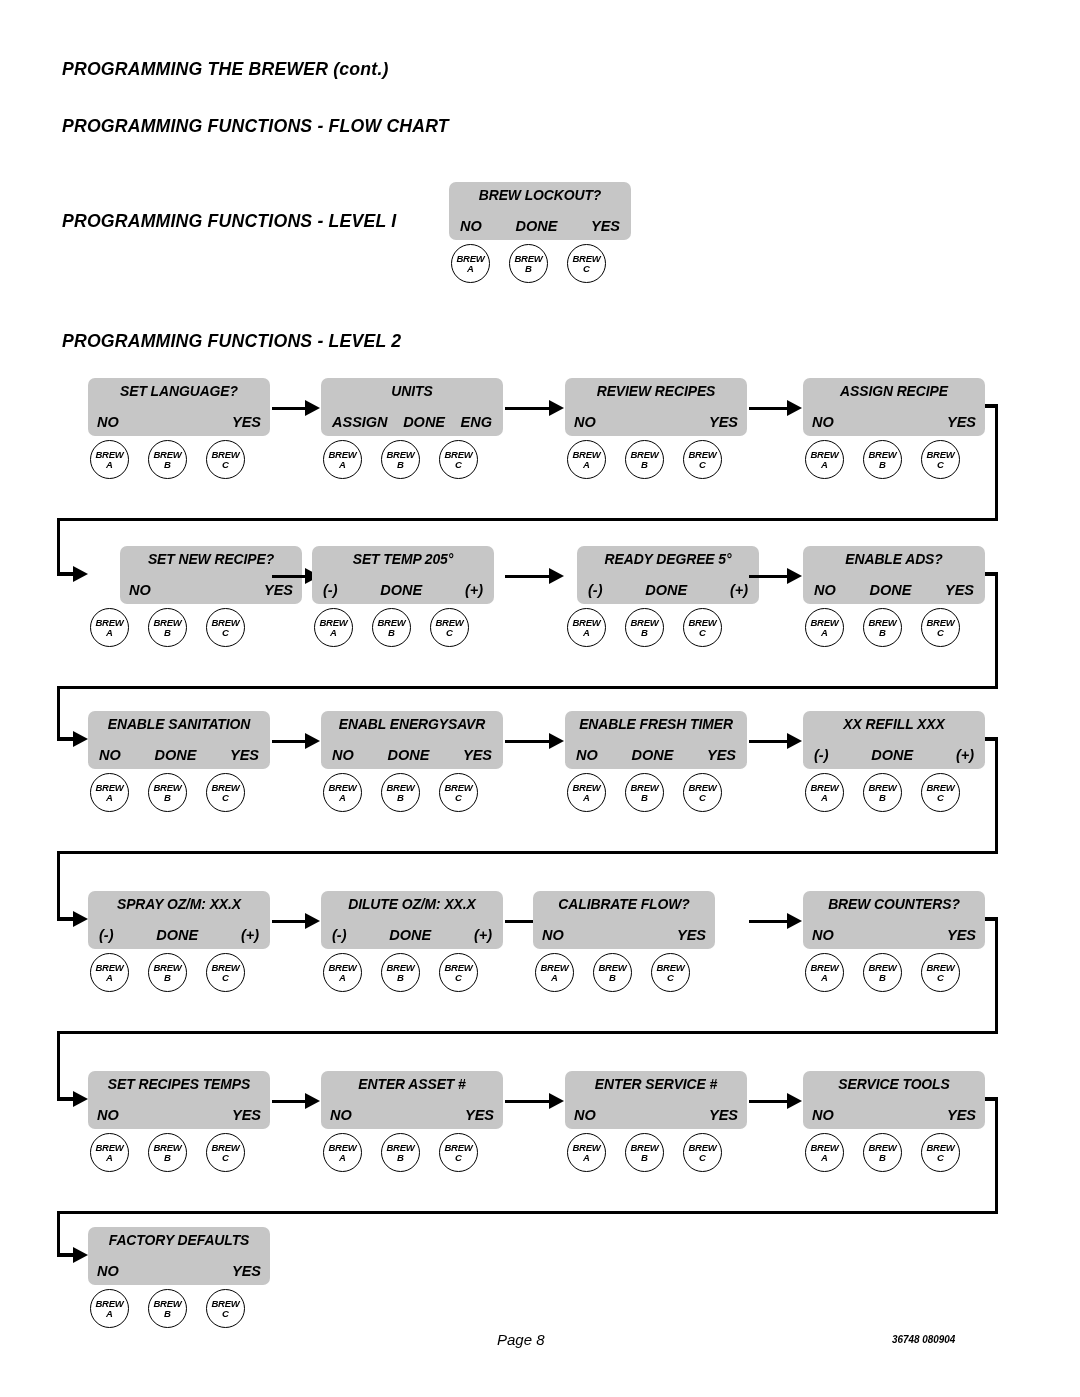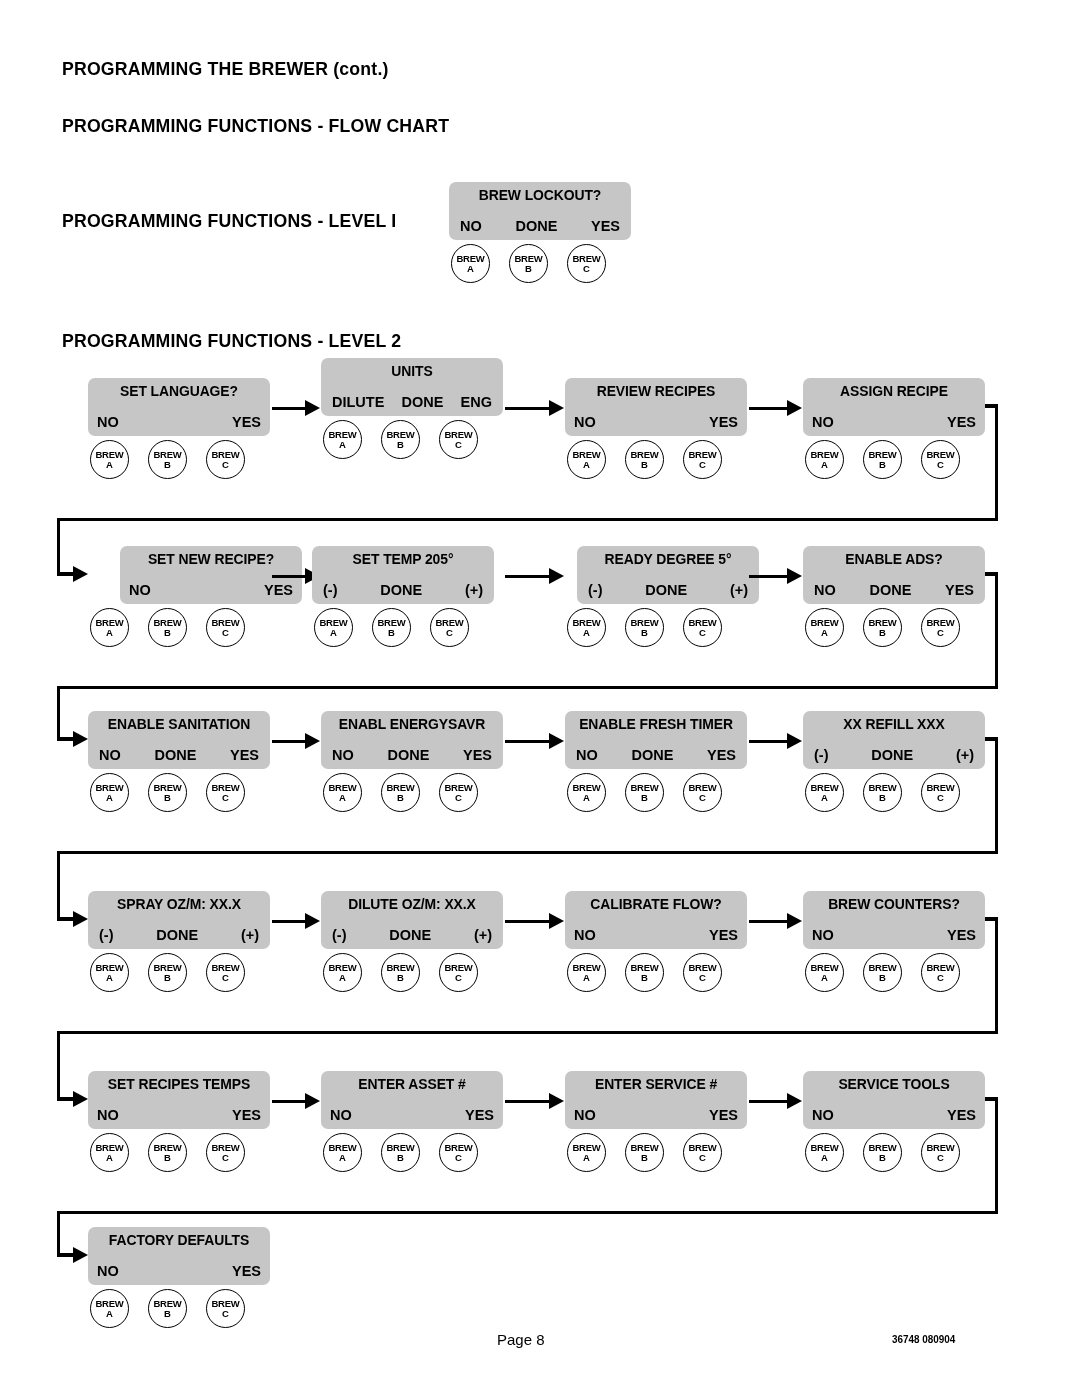--- a/index.html
+++ b/index.html
@@ -4,21 +4,21 @@
 <style>
   html,body{margin:0;padding:0;}
   body{
     width:1080px;height:1397px;
     background:#ffffff;
     font-family:"Liberation Sans", sans-serif;
     color:#000;
     position:relative;
     overflow:hidden;
   }
-  .page{position:relative;width:1080px;height:1397px;}
+  .page{position:relative;width:1080px;height:1397px;font-style:italic;}
 
   
   .heading{
     position:absolute;
     font-weight:bold;
     font-size:19px;
     letter-spacing:0.2px;
     white-space:nowrap;
     transform:scaleX(0.93);
     transform-origin:left center;
@@ -169,25 +169,25 @@
           <div class="circ">
             <span class="c1">BREW</span>
             <span class="c2">C</span>
           </div>
         </div>
       </div>
       <div class="arrow" style="left: 272px; top: 403px; width: 48px;">
         <div class="shaft" style="width: 34px;"></div>
         <div class="head" style="left: 33px;"></div>
       </div>
-      <div class="node" style="left: 321px; top: 358px;">
+      <div class="node" style="left: 321px; top: 378px;">
         <div class="nbox">
           <div class="ntitle">UNITS</div>
           <div class="nopts three">
-            <span>DILUTE</span>
+            <span>ASSIGN</span>
             <span>DONE</span>
             <span>ENG</span>
           </div>
         </div>
         <div class="circles">
           <div class="circ">
             <span class="c1">BREW</span>
             <span class="c2">A</span>
           </div>
           <div class="circ">
@@ -542,21 +542,21 @@
           <div class="circ">
             <span class="c1">BREW</span>
             <span class="c2">C</span>
           </div>
         </div>
       </div>
       <div class="arrow" style="left: 505px; top: 916px; width: 59px;">
         <div class="shaft" style="width: 45px;"></div>
         <div class="head" style="left: 44px;"></div>
       </div>
-      <div class="node" style="left: 565px; top: 891px;">
+      <div class="node" style="left: 533px; top: 891px;">
         <div class="nbox">
           <div class="ntitle">CALIBRATE FLOW?</div>
           <div class="nopts two">
             <span>NO</span>
             <span>YES</span>
           </div>
         </div>
         <div class="circles">
           <div class="circ">
             <span class="c1">BREW</span>

